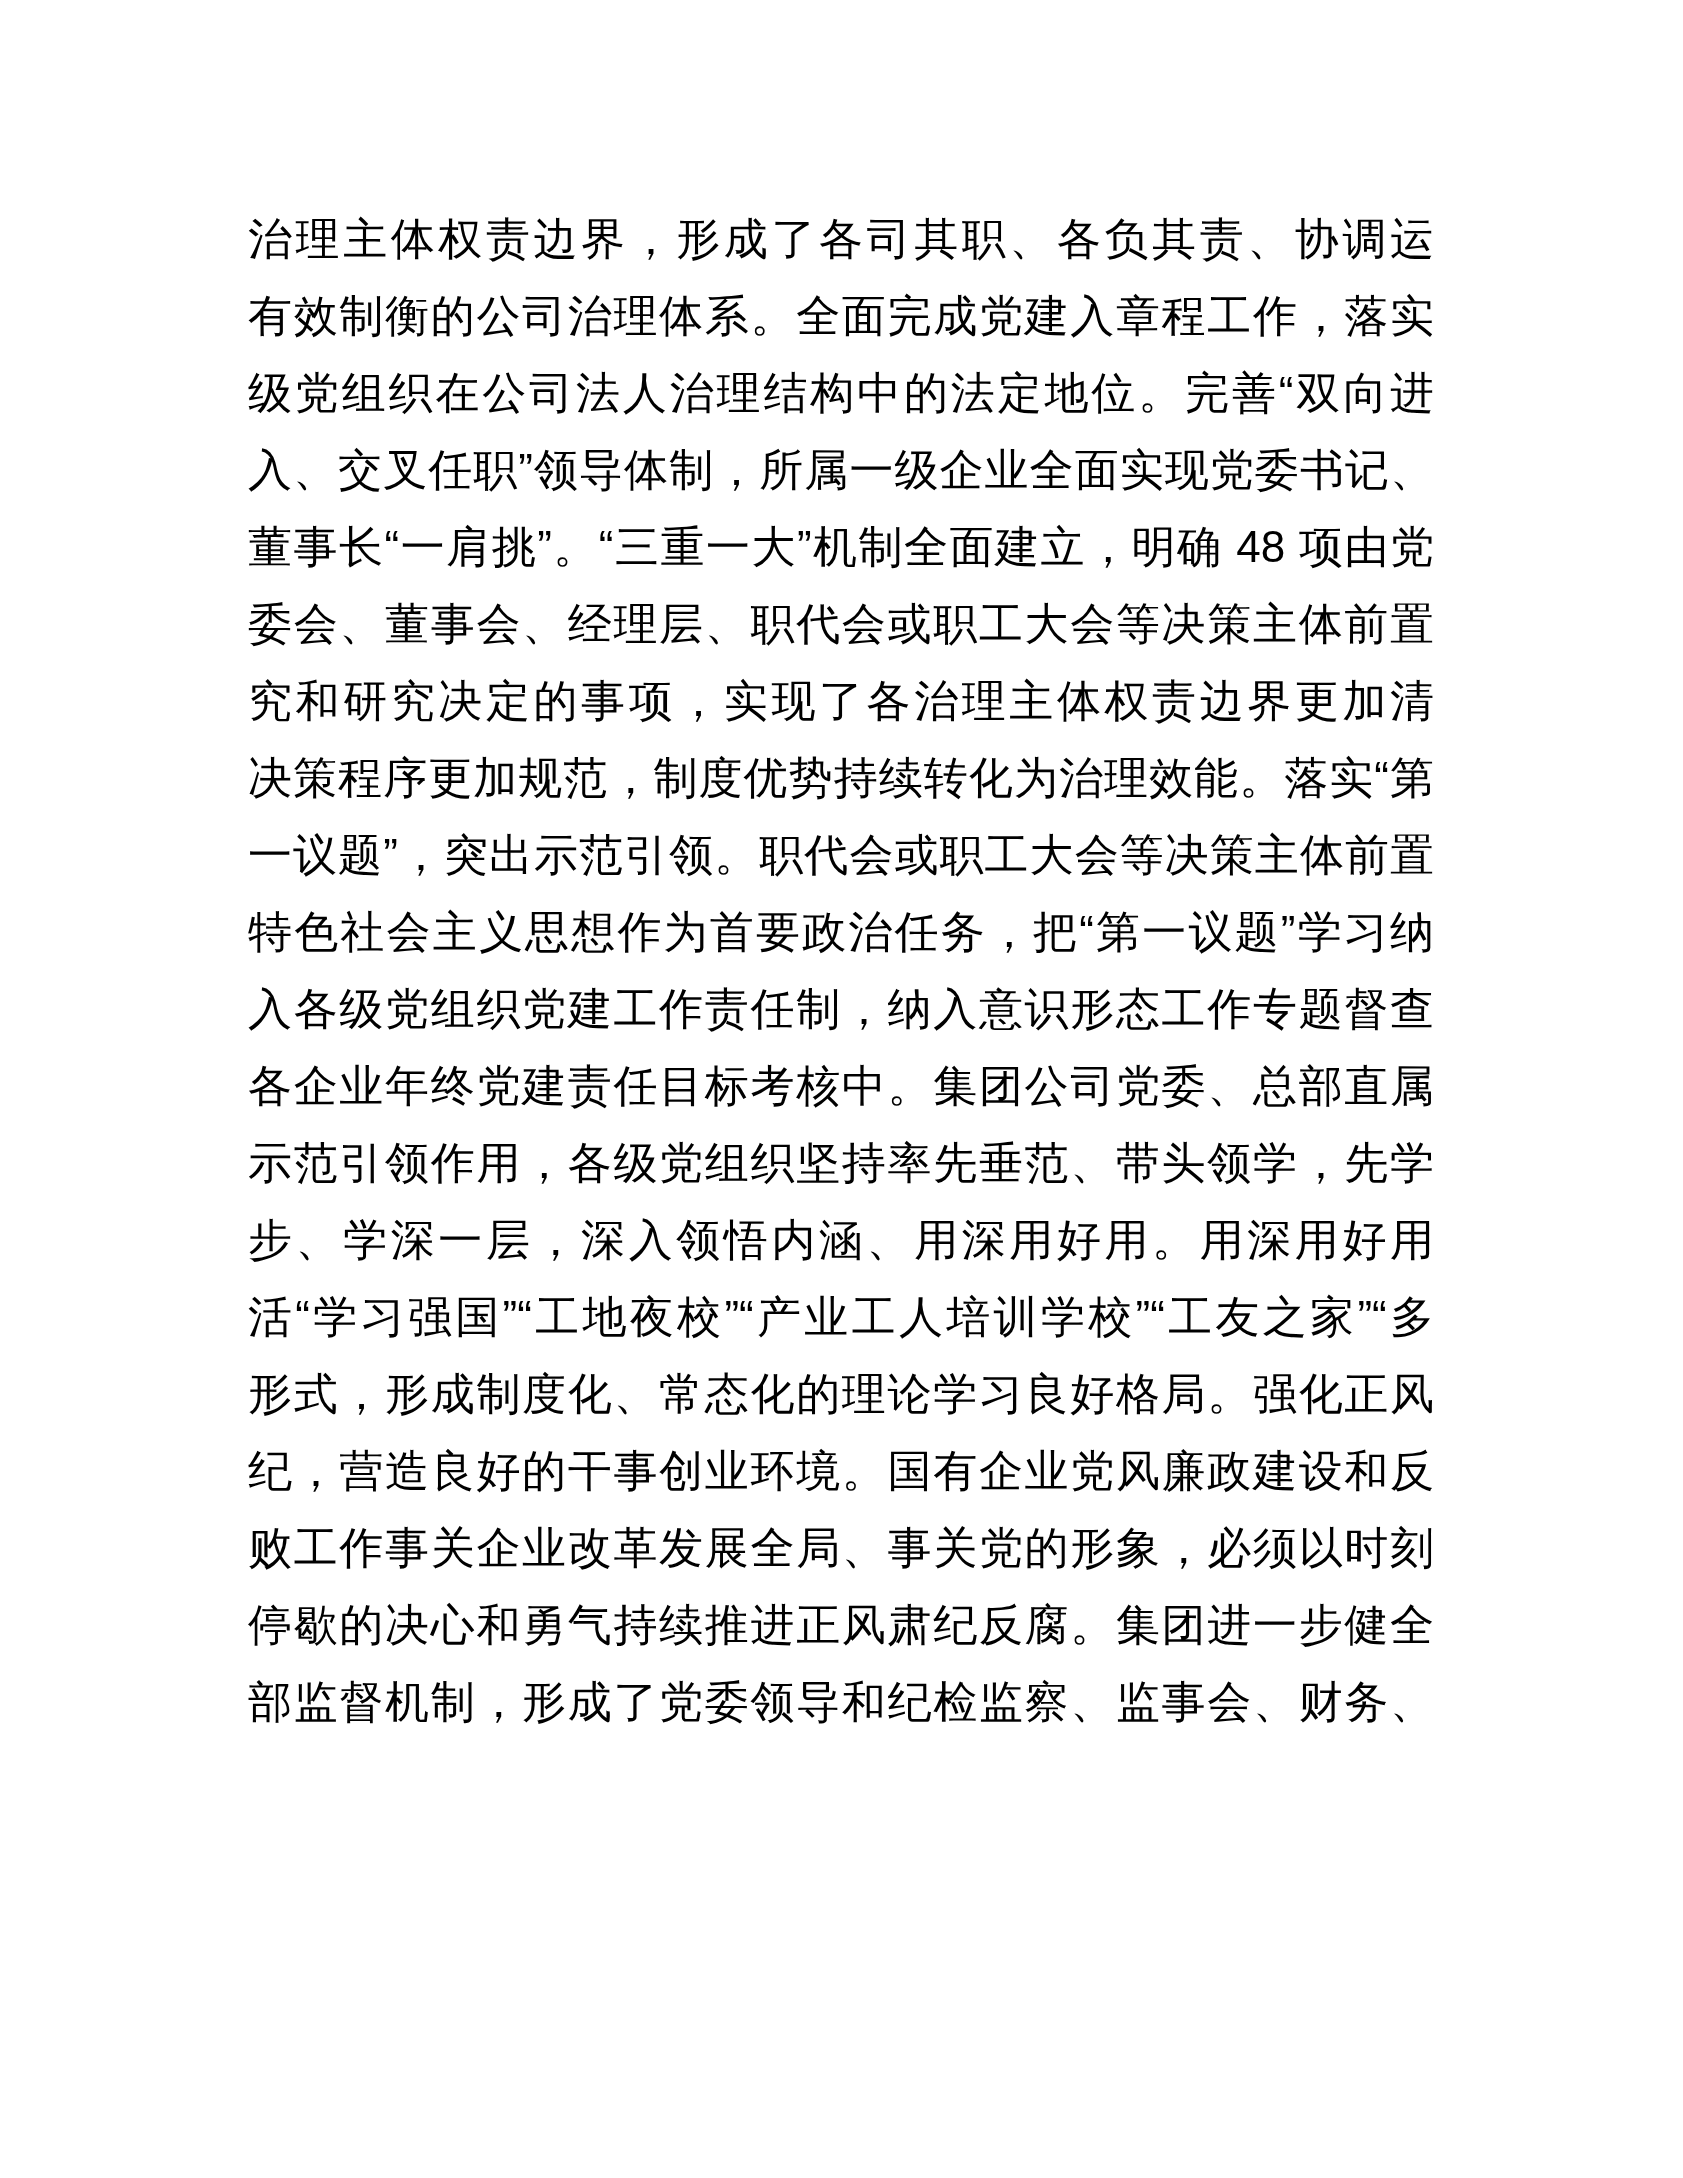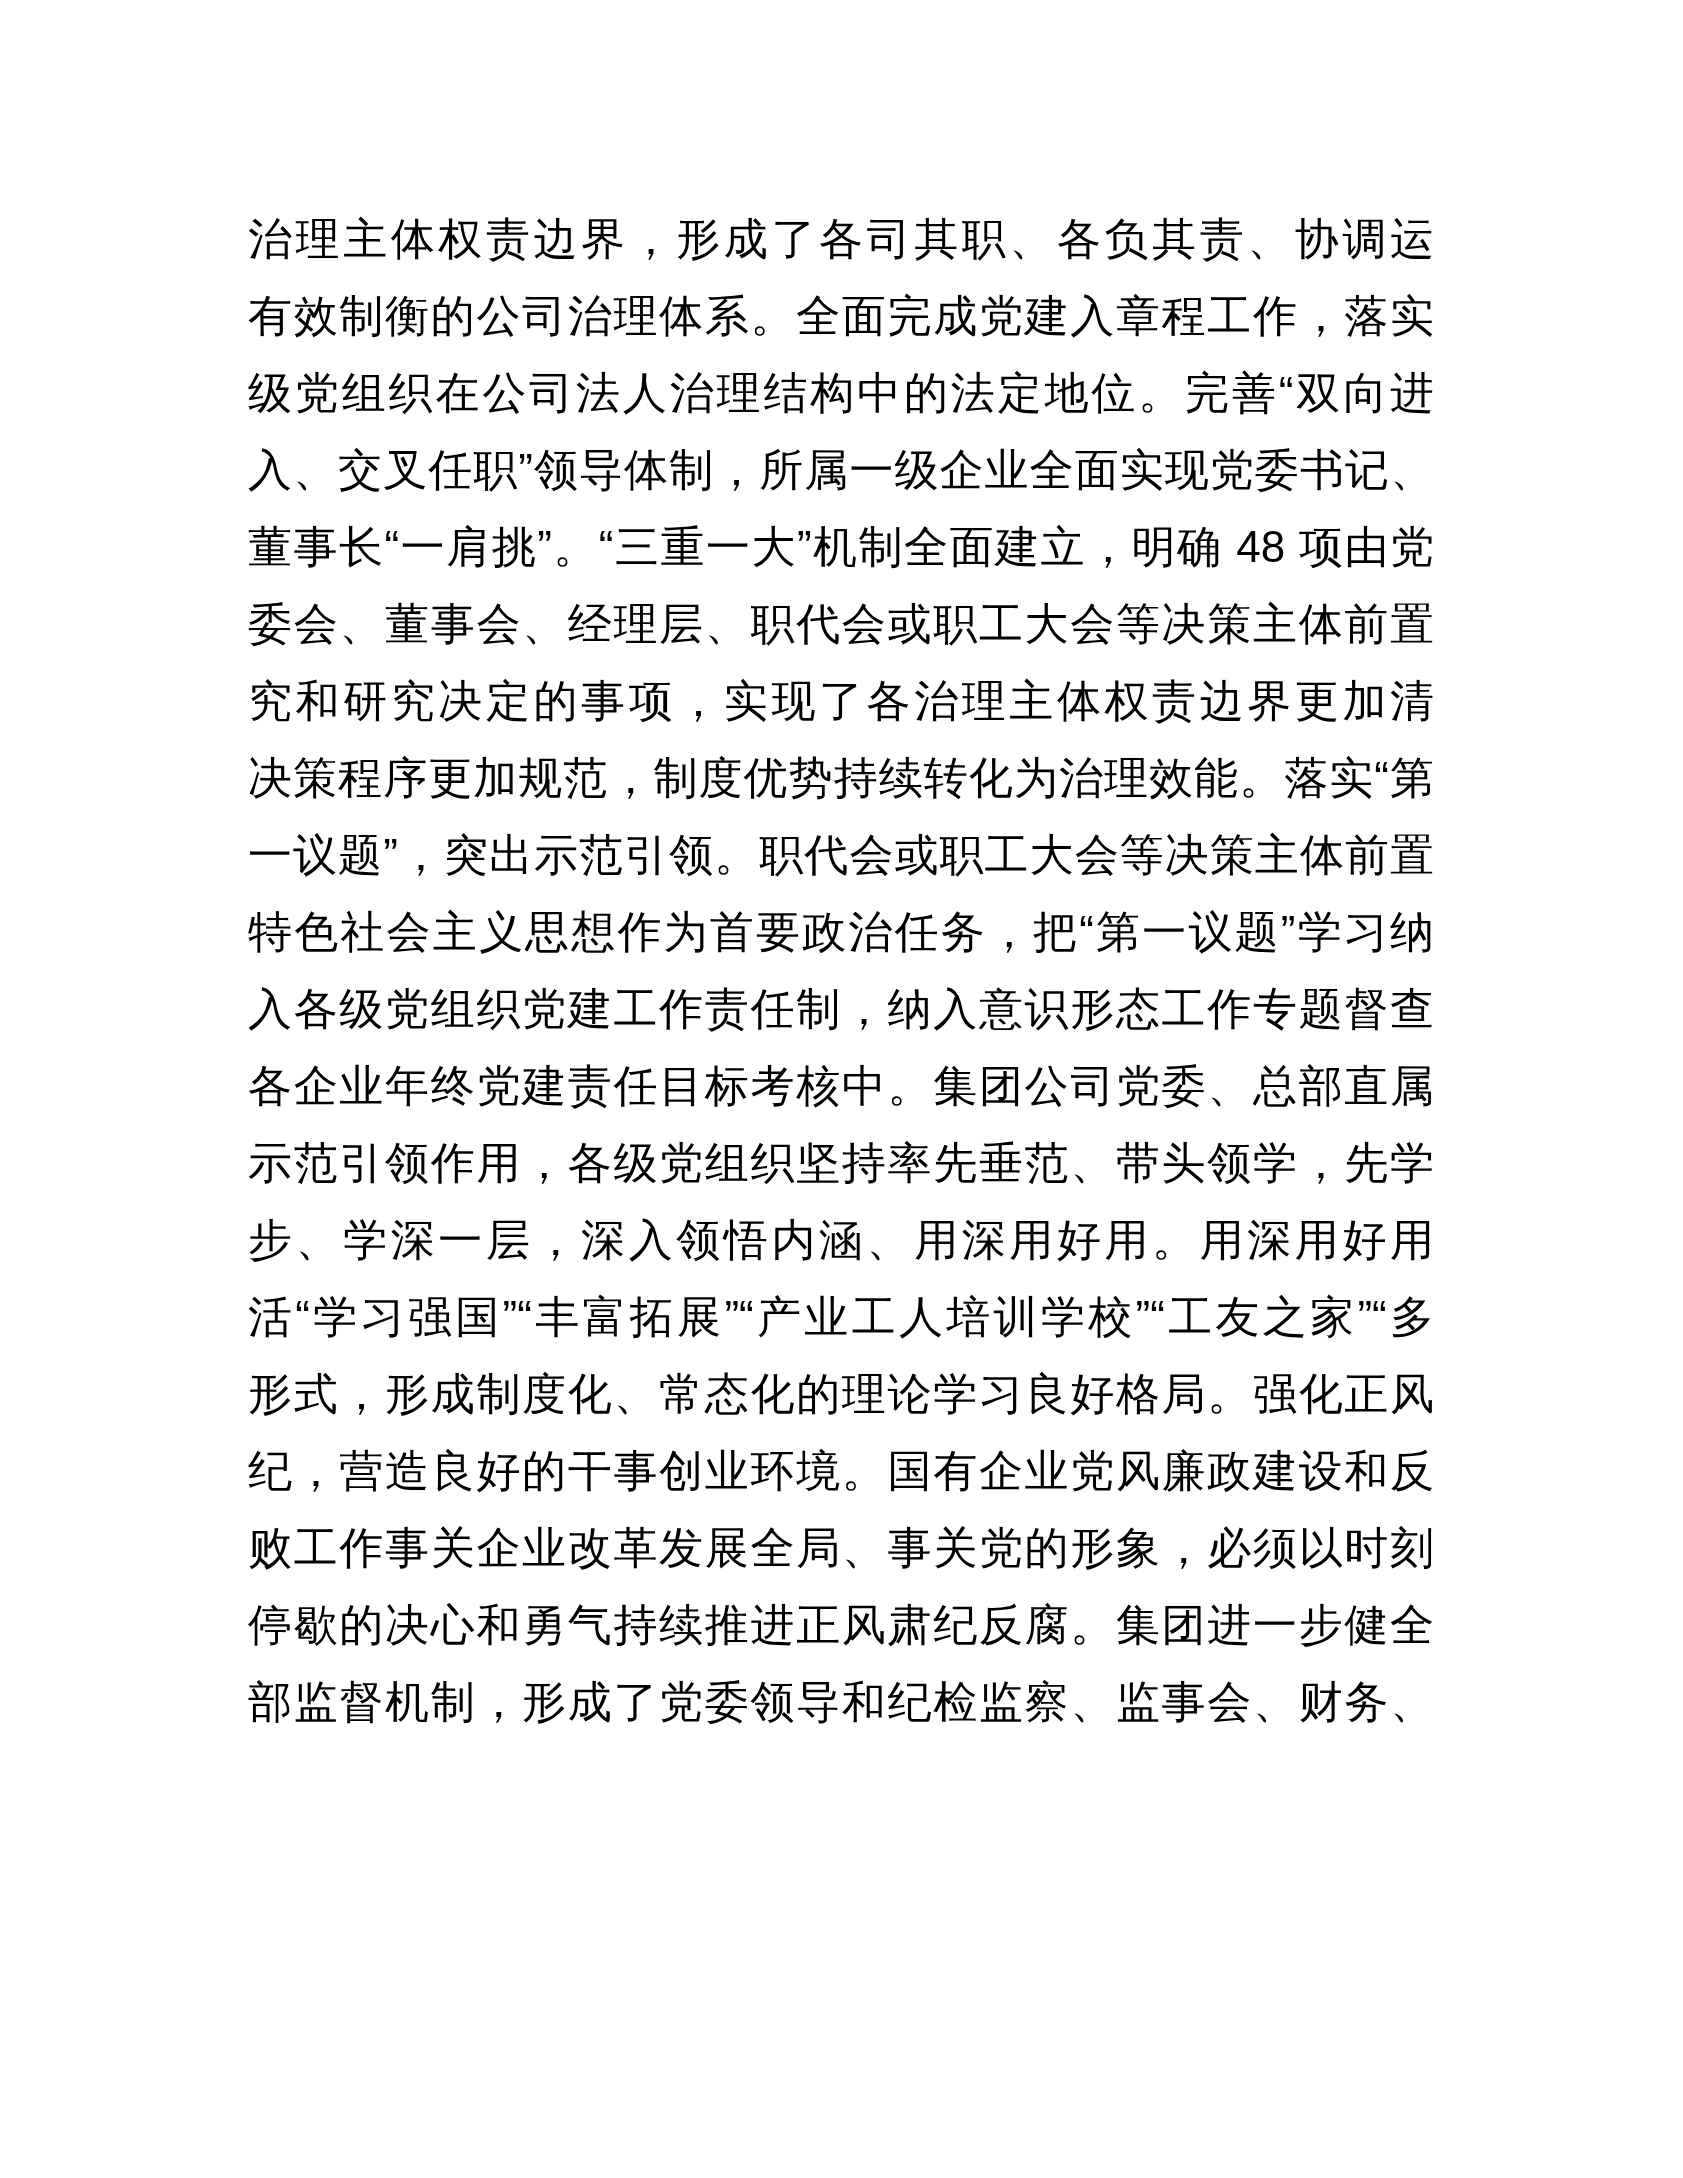--- a/index.html
+++ b/index.html
@@ -50,21 +50,21 @@
     <div class="line">董事长“一肩挑”。“三重一大”机制全面建立，明确 48 项由党</div>
     <div class="line">委会、董事会、经理层、职代会或职工大会等决策主体前置研</div>
     <div class="line">究和研究决定的事项，实现了各治理主体权责边界更加清晰、</div>
     <div class="line">决策程序更加规范，制度优势持续转化为治理效能。落实“第</div>
     <div class="line">一议题”，突出示范引领。职代会或职工大会等决策主体前置研</div>
     <div class="line">特色社会主义思想作为首要政治任务，把“第一议题”学习纳</div>
     <div class="line">入各级党组织党建工作责任制，纳入意识形态工作专题督查和</div>
     <div class="line">各企业年终党建责任目标考核中。集团公司党委、总部直属党</div>
     <div class="line">示范引领作用，各级党组织坚持率先垂范、带头领学，先学一</div>
     <div class="line">步、学深一层，深入领悟内涵、用深用好用。用深用好用</div>
-    <div class="line">活“学习强国”“丰富拓展”“产业工人培训学校”“工友之家”“多</div>
+    <div class="line">活“学习强国”“工地夜校”“产业工人培训学校”“工友之家”“多</div>
     <div class="line">形式，形成制度化、常态化的理论学习良好格局。强化正风肃</div>
     <div class="line">纪，营造良好的干事创业环境。国有企业党风廉政建设和反腐</div>
     <div class="line">败工作事关企业改革发展全局、事关党的形象，必须以时刻不</div>
     <div class="line">停歇的决心和勇气持续推进正风肃纪反腐。集团进一步健全内</div>
     <div class="line">部监督机制，形成了党委领导和纪检监察、监事会、财务、审</div>
   </div>
 </div>
 
 
 </body></html>

